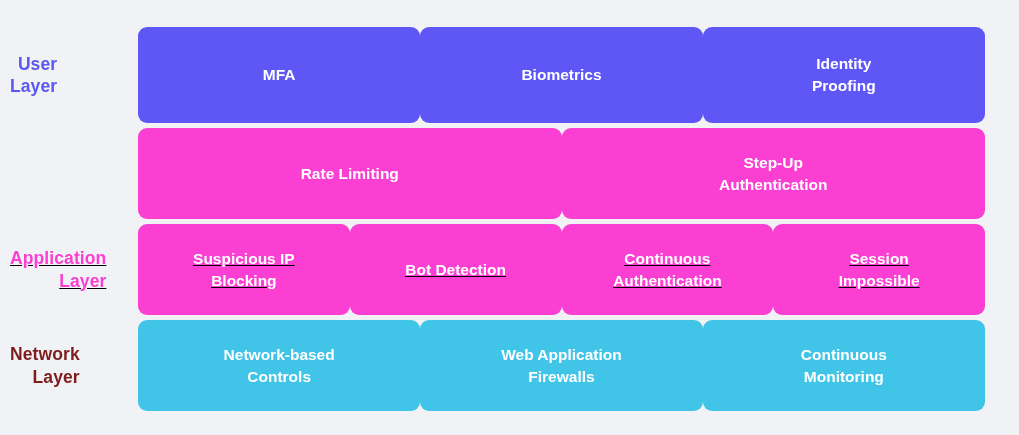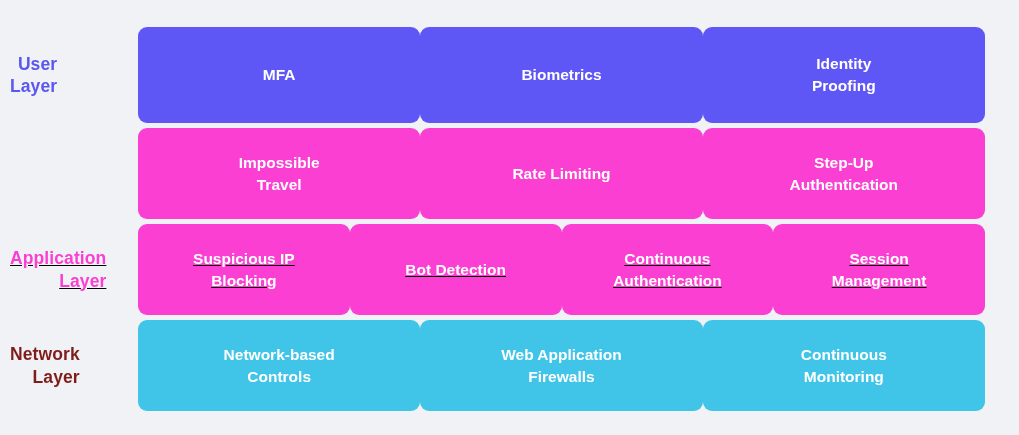--- a/index.html
+++ b/index.html
@@ -104,41 +104,39 @@
 Proofing</div>
       </div>
     </div>
 
     <div class="layer app-one">
       <div class="layer-label spacer">
         <span class="label-text label-app">Application
 Layer</span>
       </div>
       <div class="boxes">
-        <div class="box pink">Impossible
-Travel</div>
         <div class="box pink">Rate Limiting</div>
         <div class="box pink">Step-Up
 Authentication</div>
       </div>
     </div>
 
     <div class="layer app-two">
       <div class="layer-label">
         <span class="label-text label-app">Application
 Layer</span>
       </div>
       <div class="boxes">
         <div class="box pink">Suspicious IP
 Blocking</div>
         <div class="box pink">Bot Detection</div>
         <div class="box pink">Continuous
 Authentication</div>
         <div class="box pink">Session
-Management</div>
+Impossible</div>
       </div>
     </div>
 
     <div class="layer network">
       <div class="layer-label">
         <span class="label-text label-network">Network
 Layer</span>
       </div>
       <div class="boxes">
         <div class="box cyan">Network-based

